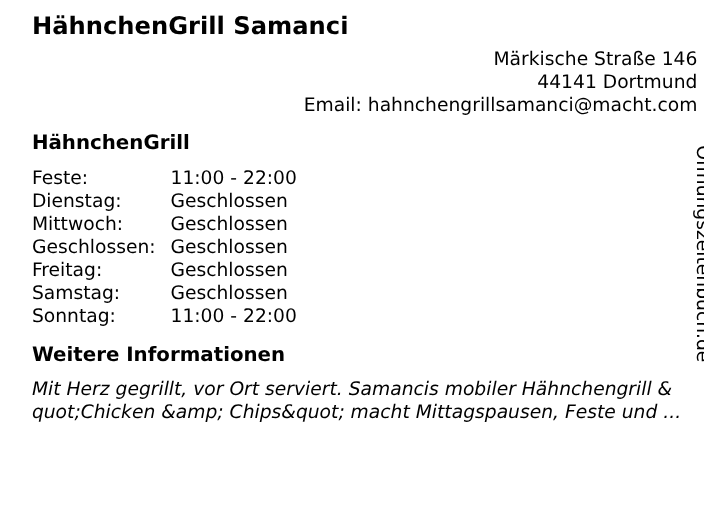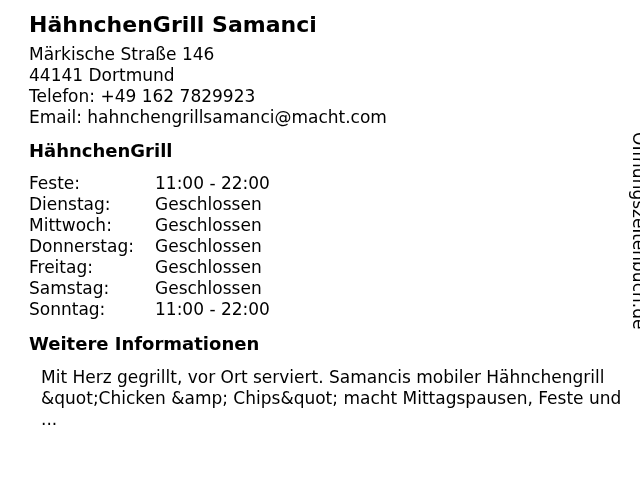--- a/index.html
+++ b/index.html
@@ -17,39 +17,40 @@
   }
   .content { padding: 12px 18px 0 17px; }
 
   h1.business-name {
     font-size: 22px;
     line-height: 26px;
     font-weight: bold;
     margin: 0 0 6px 0;
   }
 
-  .contact { margin: 0; }
+  .contact { margin: 0; text-align: right; }
   .contact .line { white-space: nowrap; }
 
   h2.section-heading {
     font-size: 18px;
     line-height: 22px;
     font-weight: bold;
     margin: 12px 0 11px 0;
   }
   h2.section-heading.info { margin: 13px 0 10px 0; }
 
   .hours { margin: 0; }
   .hours-row { display: flex; }
   .hours-row .day { width: 126px; flex: 0 0 126px; }
   .hours-row .value { flex: 1; }
 
   .info-text {
-    margin: 12px;
+    margin: 0;
     max-width: 600px;
+    font-style: italic;
   }
 
   .watermark {
     position: absolute;
     top: 132px;
     right: 3px;
     writing-mode: vertical-rl;
     font-size: 17px;
     line-height: 20px;
     white-space: nowrap;
@@ -59,41 +60,40 @@
 <body>
 
 <div class="page">
   <div class="content">
 
     <h1 class="business-name">HähnchenGrill Samanci</h1>
 
     <div class="contact">
       <div class="line">Märkische Straße 146</div>
       <div class="line">44141 Dortmund</div>
-      <div class="line"><span>Telefon:</span> <span>+49 162 7829923</span></div>
       <div class="line"><span>Email:</span> <span>hahnchengrillsamanci@macht.com</span></div>
     </div>
 
     <h2 class="section-heading">HähnchenGrill</h2>
 
     <div class="hours">
       <div class="hours-row">
           <span class="day">Feste:</span>
           <span class="value">11:00 - 22:00</span>
         </div>
       <div class="hours-row">
           <span class="day">Dienstag:</span>
           <span class="value">Geschlossen</span>
         </div>
       <div class="hours-row">
           <span class="day">Mittwoch:</span>
           <span class="value">Geschlossen</span>
         </div>
       <div class="hours-row">
-          <span class="day">Donnerstag:</span>
+          <span class="day">Geschlossen:</span>
           <span class="value">Geschlossen</span>
         </div>
       <div class="hours-row">
           <span class="day">Freitag:</span>
           <span class="value">Geschlossen</span>
         </div>
       <div class="hours-row">
           <span class="day">Samstag:</span>
           <span class="value">Geschlossen</span>
         </div>

